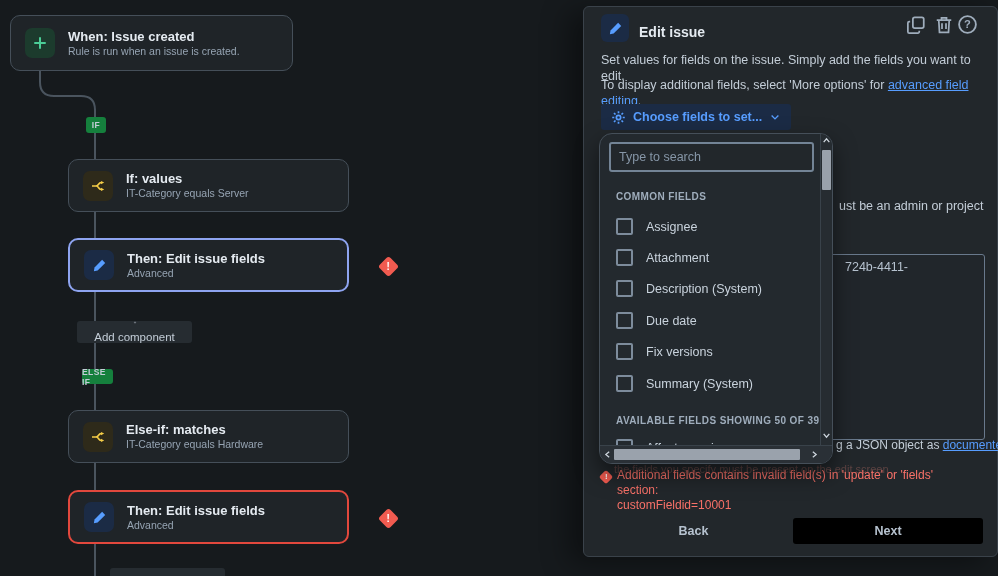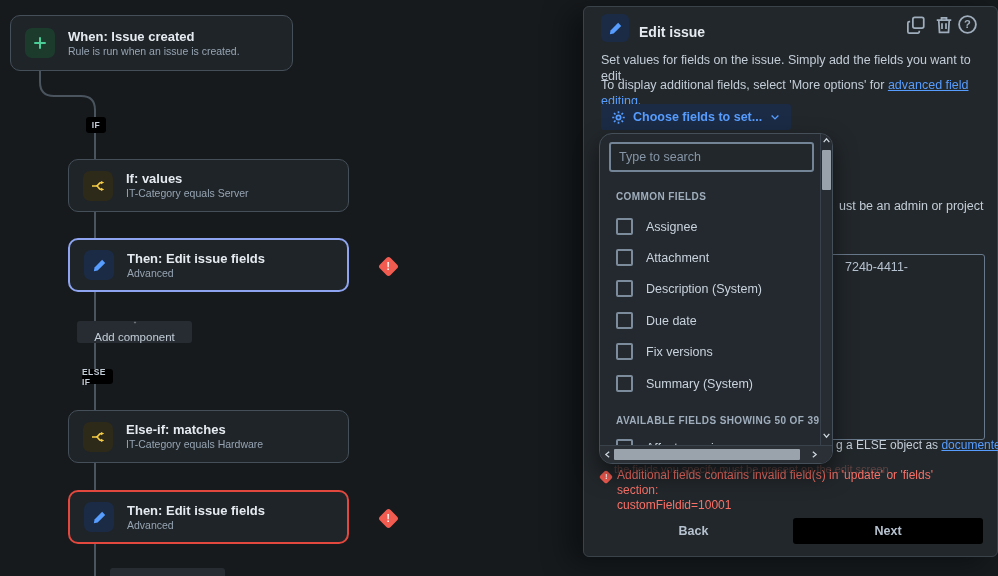--- a/index.html
+++ b/index.html
@@ -12,21 +12,21 @@
   .card{position:absolute;background:#1f2428;border:1px solid #454f59;border-radius:10px;
         display:flex;align-items:center;gap:13px;padding:0 14px;box-sizing:border-box;cursor:pointer;}
   .card.selected{border:2px solid #8ea4f0;}
   .card.error{border:2px solid #e2483d;}
   .tile{width:30px;height:30px;border-radius:7px;display:flex;align-items:center;justify-content:center;flex:0 0 auto;}
   .tile.green{background:#1c3b2d;}
   .tile.yellow{background:#2e2a1a;}
   .tile.blue{background:#1b2b45;}
   .card-title{font-size:13px;font-weight:700;color:#e4eaf0;line-height:16px;white-space:nowrap;}
   .card-sub{font-size:10.5px;color:#96a4b3;line-height:13px;white-space:nowrap;}
-  .chip{position:absolute;background:#000000;border-radius:3px;color:#c3cdd7;font-size:8.5px;
+  .chip{position:absolute;background:#15803d;border-radius:3px;color:#c3cdd7;font-size:8.5px;
         font-weight:700;display:flex;align-items:center;justify-content:center;letter-spacing:.4px;}
   .warn{position:absolute;width:15px;height:15px;background:#f15b50;border-radius:3px;transform:rotate(45deg);
         display:flex;align-items:center;justify-content:center;}
   .warn span{transform:rotate(-45deg);color:#fff;font-size:10px;font-weight:700;line-height:1;}
   .ghost-btn{position:absolute;background:#262c31;border-radius:3px;color:#c3cdd7;font-size:11.5px;
         display:flex;align-items:center;justify-content:center;gap:7px;cursor:pointer;}
 
   
   #panel{position:absolute;left:583px;top:6px;width:415px;height:551px;background:#22272b;
          border:1px solid #3a424a;border-radius:6px;box-sizing:border-box;
@@ -205,21 +205,21 @@
       <svg width="12" height="12" viewBox="0 0 16 16">
         <path d="M3.5 6l4.5 4.5L12.5 6" fill="none" stroke="#579dff" stroke-width="1.8"></path>
       </svg>
     </div>
 
     <div class="frag" style="left:255px;top:192px;">ust be an admin or project</div>
     <div id="jsonbox">
       <div class="val">724b-4411-</div>
     </div>
     <div class="frag" style="left:252px;top:431px;font-size:12px;">
-      <span>g a ELSE object as </span><span class="link">documented</span>
+      <span>g a JSON object as </span><span class="link">documented</span>
     </div>
     <div class="dim">the fields you specify must be present on the edit screen</div>
 
     <div id="dropdown">
       <input class="search" type="text" placeholder="Type to search" style="">
 
       <div class="sec" style="top:57px;">COMMON FIELDS</div>
 
       <div class="opt" style="top:84px;">
         <span class="cb"></span>

